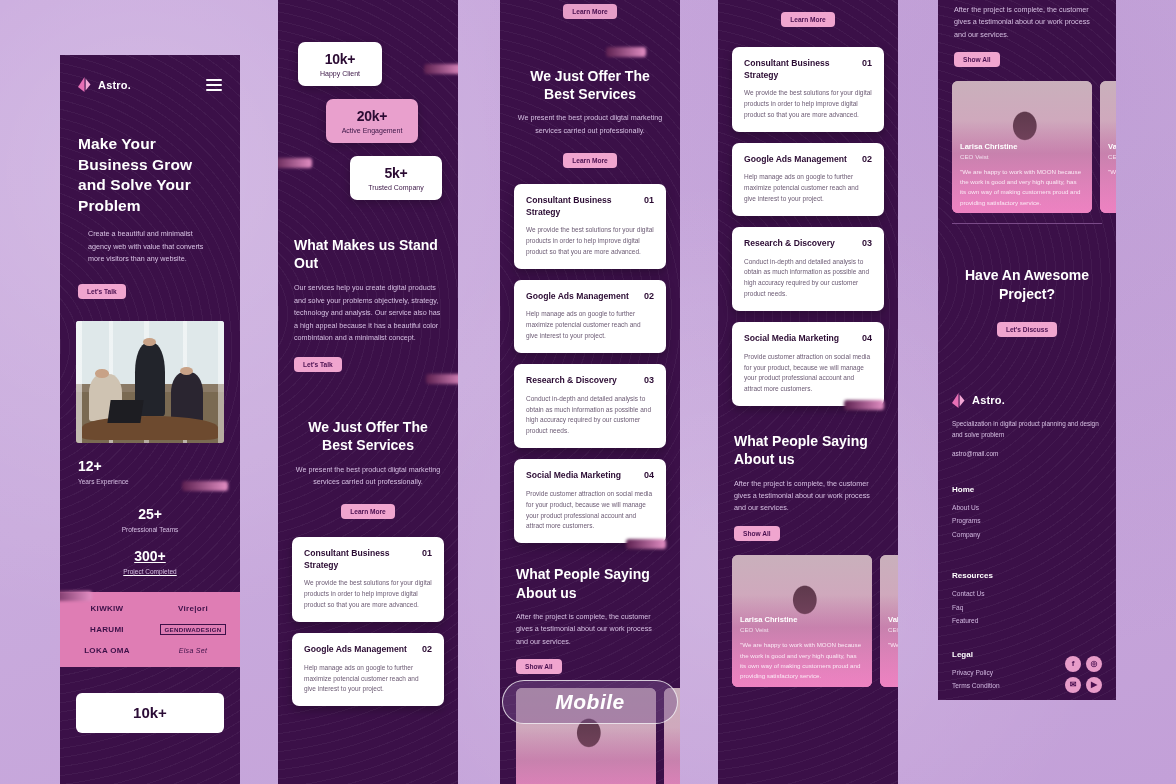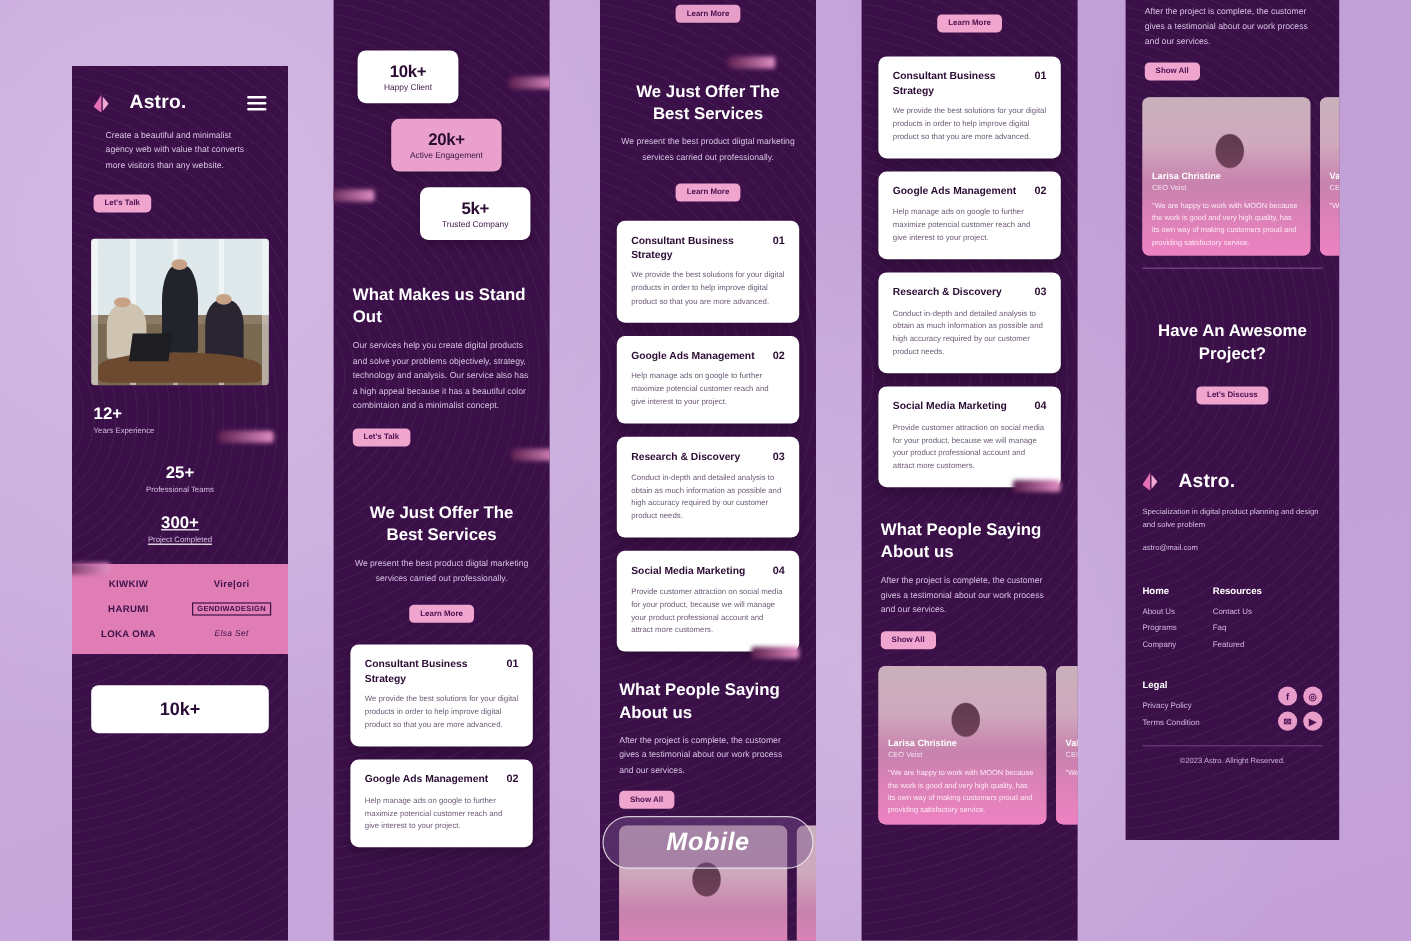--- a/index.html
+++ b/index.html
@@ -29,21 +29,21 @@
        rgba(255,255,255,.045) 0px, rgba(255,255,255,.045) 1px,
        transparent 1px, transparent 9px);
   }
   .inner { position: relative; z-index: 2; }
 
   
   #panel1 { left: 60px; top: 55px; width: 180px; height: 729px; }
   .p1-head { display:flex; align-items:center; justify-content:space-between; padding: 22px 18px 0; }
   .brand { display:flex; align-items:center; gap:7px; }
   .logo-mark { width:13px; height:15px; flex:none; }
-  .brand-name { font-size: 16px; font-weight: 700; letter-spacing:.2px; color:#fff;margin-left:10px; }
+  .brand-name { font-size: 11px; font-weight: 700; letter-spacing:.2px; color:#fff; }
   .burger { width:16px; display:flex; flex-direction:column; gap:3px; cursor:pointer; }
   .burger i { display:block; height:2px; background:#fff; border-radius:2px; }
   .hero-title { font-size: 15.5px; line-height: 1.33; font-weight: 700; padding: 42px 18px 0; letter-spacing:.1px; }
   .hero-sub { font-size: 7.2px; line-height: 1.72; color:#d9c4e4; padding: 12px 28px 0; }
   .btn-pink {
     display:inline-block; background:#f0a5cf; color:#4a1050;
     font-size:6.6px; font-weight:600; padding:4px 9px; border-radius:4px;
     border:none; cursor:pointer; font-family:inherit;
   }
   .p1-btnwrap { padding: 14px 18px 0; }
@@ -173,20 +173,21 @@
           <path d="M7.6 1.5 L12.5 7.5 L7.6 13.5 Z" fill="#f3a8d6"></path>
         </svg>
         <span class="brand-name">Astro.</span>
       </div>
       <div class="burger">
           <i></i>
           <i></i>
           <i></i>
         </div>
     </div>
+    <h1 class="hero-title">Make Your Business Grow and Solve Your Problem</h1>
     <p class="hero-sub">Create a beautiful and minimalist agency  web with value that converts more visitors than any website.</p>
     <div class="p1-btnwrap">
       <button class="btn-pink">Let's Talk</button>
     </div>
 
     <div class="hero-photo">
       <div class="win"></div>
       <div class="figs">
         <div class="f f1"></div>
           <div class="fh" style="left:13%;top:40%;width:9%;height:7%"></div>
@@ -456,21 +457,21 @@
       <div class="brand">
         <svg class="logo-mark" viewBox="0 0 13 15">
           <path d="M6.5 0 L6.5 15 L0 10 Z" fill="#e76fb5"></path>
           <path d="M7.6 1.5 L12.5 7.5 L7.6 13.5 Z" fill="#f3a8d6"></path>
         </svg>
         <span class="brand-name">Astro.</span>
       </div>
       <p class="sec-body" style="margin-top:10px; font-size:6.4px;">Specialization in digital product planning and design and solve problem</p>
       <p class="sec-body" style="margin-top:8px; font-size:6.4px;">astro@mail.com</p>
 
-      <div class="foot-cols" style="margin-top:26px;">
+      <div class="foot-cols" style="margin-top:26px;flex-direction:column;">
         <div>
           <div class="foot-h">Home</div>
           <div class="foot-l">About Us</div>
           <div class="foot-l">Programs</div>
           <div class="foot-l">Company</div>
         </div>
         <div>
           <div class="foot-h">Resources</div>
           <div class="foot-l">Contact Us</div>
           <div class="foot-l">Faq</div>

